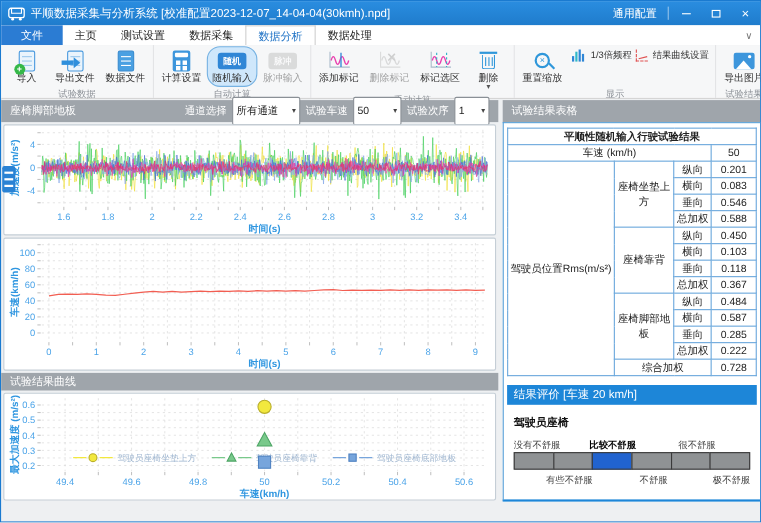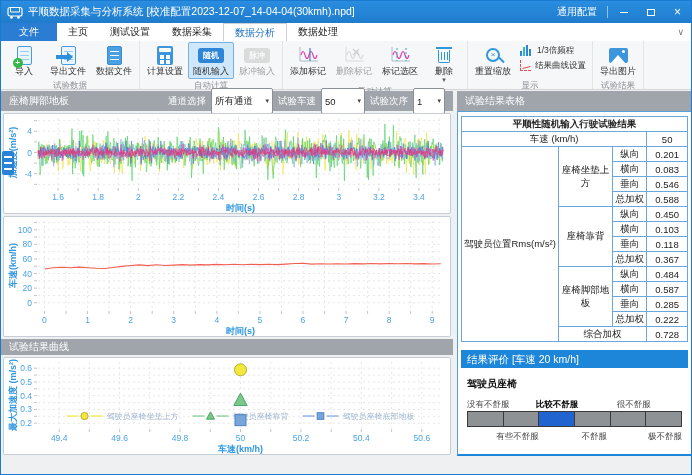--- a/index.html
+++ b/index.html
@@ -21,27 +21,27 @@
   .file-btn{width:56px;background:#2b7cd3;color:#fff;display:flex;align-items:center;justify-content:center}
   .mtab{padding:8px 11px;display:flex;align-items:center;color:#222}
   .mtab.active{background:#fff;border:1px solid #cfcfcf;border-bottom:none;color:#1a6fc4}
   .menu-chevron{margin-left:auto;padding:0 7px;color:#777;font-size:9px;display:flex;align-items:center}
 
   
   .ribbon{position:absolute;left:0;top:40px;width:100%;height:49px;background:#f6f7f8;border-bottom:1px solid #d5d5d5;display:flex}
   .rgroup{display:flex;flex-direction:column;border-right:1px solid #e3e4e6;padding:1px 2px 0}
   .ritems{flex:1;display:flex;align-items:flex-start}
   .glabel{font-size:8.5px;color:#8b9096;text-align:center;line-height:12px}
-  .rib-item{min-width:42px;padding:1px 4px;text-align:center;border:1px solid transparent;border-radius:2px}
+  .rib-item{min-width:42px;padding:1px 4px;text-align:center;border:1px solid transparent;border-radius:12px}
   .rib-item.selected{background:#cfe7fb;border-color:#76b2e2}
   .rib-item.disabled{opacity:.45;filter:grayscale(1)}
   .ri-icon{height:22px;display:flex;align-items:center;justify-content:center}
   .ri-label{font-size:9px;color:#333;line-height:11px;white-space:nowrap}
   .ri-dd{font-size:7px;color:#555;line-height:6px}
-  .smallcol{display:flex;flex-direction:column;justify-content:center;gap:4px;padding:3px 4px 0}
+  .smallcol{display:flex;flex-direction:row;justify-content:center;gap:4px;padding:3px 4px 0}
   .rib-small{display:flex;align-items:center;gap:4px}
   .rib-small .ri-label{font-size:8.5px}
 
   
   .ic-file{position:relative;width:15px;height:19px;background:#eaf4fc;border:1px solid #4a9ade;border-radius:2px}
   .ic-file i{position:absolute;left:2px;right:2px;height:1.5px;background:#9cc9ee}
   .ic-file i:nth-child(1){top:4px}.ic-file i:nth-child(2){top:8px}.ic-file i:nth-child(3){top:12px}
   .ic-file.solid{background:#4aa0e2;border-color:#3a8cd0}
   .ic-file.solid i{background:#fff}
   .badge-plus{position:absolute;left:-5px;bottom:-4px;width:10px;height:10px;border-radius:50%;background:#35b848;color:#fff;font-size:8px;line-height:10px;text-align:center;font-weight:bold}

